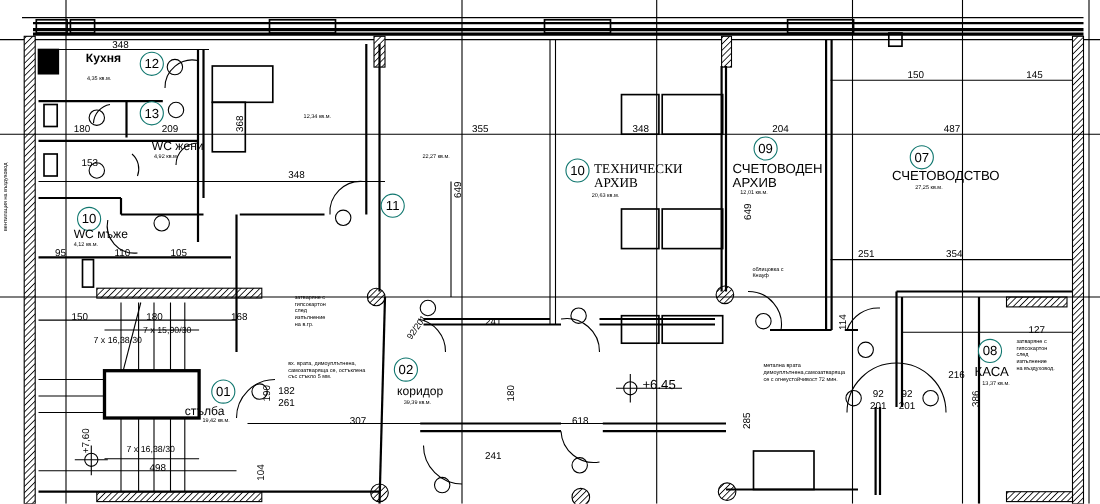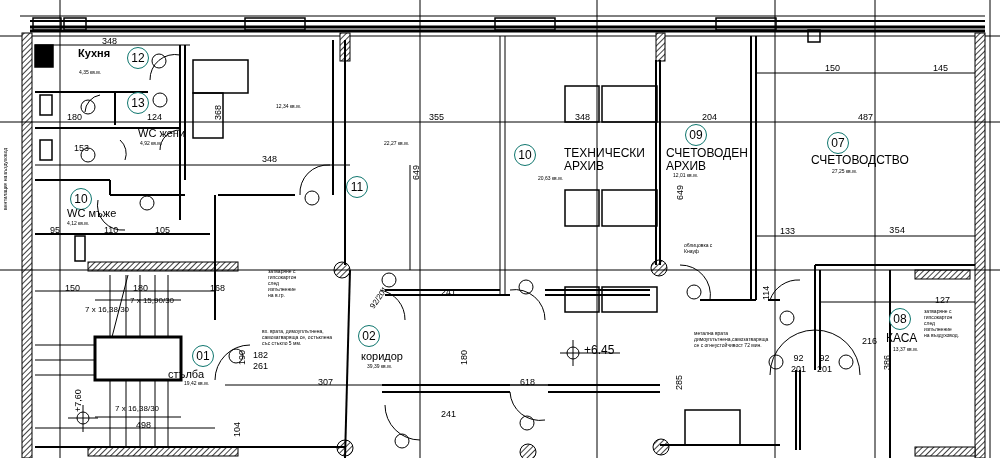--- a/index.html
+++ b/index.html
@@ -216,21 +216,21 @@
 <div class="num" style="left:192px;top:345px;">01</div>
 
 <div class="lbl room-name" style="left:78px;top:48px;font-weight:bold;">Кухня</div>
 <div class="lbl area" style="left:79px;top:70px;">4,35 кв.м.</div>
 <div class="lbl room-name" style="left:138px;top:128px;">WC жени</div>
 <div class="lbl area" style="left:140px;top:141px;">4,92 кв.м.</div>
 <div class="lbl room-name" style="left:67px;top:208px;">WC мъже</div>
 <div class="lbl area" style="left:67px;top:221px;">4,12 кв.м.</div>
 <div class="lbl area" style="left:276px;top:104px;">12,34 кв.м.</div>
 <div class="lbl area" style="left:384px;top:141px;">22,27 кв.м.</div>
-<div class="lbl room-name big" style="left:564px;top:147px;line-height:13px;white-space:pre;">ТЕХНИЧЕСКИ
+<div class="lbl room-name big" style="left:540px;top:147px;line-height:13px;white-space:pre;font-family:Liberation Serif, serif;">ТЕХНИЧЕСКИ
 АРХИВ</div>
 <div class="lbl area" style="left:538px;top:176px;">20,63 кв.м.</div>
 <div class="lbl room-name big" style="left:666px;top:147px;line-height:13px;white-space:pre;">СЧЕТОВОДЕН
 АРХИВ</div>
 <div class="lbl area" style="left:673px;top:173px;">12,01 кв.м.</div>
 <div class="lbl room-name big" style="left:811px;top:154px;">СЧЕТОВОДСТВО</div>
 <div class="lbl area" style="left:832px;top:169px;">27,25 кв.м.</div>
 <div class="lbl room-name big" style="left:886px;top:332px;">КАСА</div>
 <div class="lbl area" style="left:893px;top:347px;">13,37 кв.м.</div>
 <div class="lbl room-name" style="left:361px;top:351px;">коридор</div>
@@ -256,31 +256,31 @@
 се с огнеустойчивост 72 мин.</div>
 <div class="note" style="left:924px;top:308px;">затваряне с
 гипсокартон
 след
 изпълнение
 на въздуховод.</div>
 <div class="note" style="left:2px;top:210px;transform:rotate(-90deg);transform-origin:left top;">вентилация на въздуховод</div>
 
 <div class="dim" style="left:102px;top:37px;">348</div>
 <div class="dim" style="left:67px;top:113px;">180</div>
-<div class="dim" style="left:147px;top:113px;">124</div>
+<div class="dim" style="left:147px;top:113px;">209</div>
 <div class="dim" style="left:74px;top:144px;">153</div>
 <div class="dim" style="left:262px;top:155px;">348</div>
 <div class="dim" style="left:415px;top:113px;margin-left:14px;">355</div>
 <div class="dim" style="left:575px;top:113px;">348</div>
 <div class="dim" style="left:702px;top:113px;">204</div>
 <div class="dim" style="left:825px;top:64px;">150</div>
 <div class="dim" style="left:933px;top:64px;">145</div>
 <div class="dim" style="left:858px;top:113px;">487</div>
-<div class="dim" style="left:780px;top:227px;">133</div>
-<div class="dim" style="left:889px;top:227px;font-family:Liberation Mono, monospace;">354</div>
+<div class="dim" style="left:780px;top:227px;">251</div>
+<div class="dim" style="left:860px;top:227px;">354</div>
 <div class="dim" style="left:50px;top:226px;">95</div>
 <div class="dim" style="left:104px;top:226px;">110</div>
 <div class="dim" style="left:155px;top:226px;">105</div>
 <div class="dim" style="left:65px;top:284px;">150</div>
 <div class="dim" style="left:133px;top:284px;">180</div>
 <div class="dim" style="left:210px;top:284px;">168</div>
 <div class="dim" style="left:441px;top:288px;">241</div>
 <div class="dim" style="left:441px;top:410px;">241</div>
 <div class="dim" style="left:862px;top:296px;margin-top:41px;">216</div>
 <div class="dim" style="left:935px;top:296px;">127</div>

